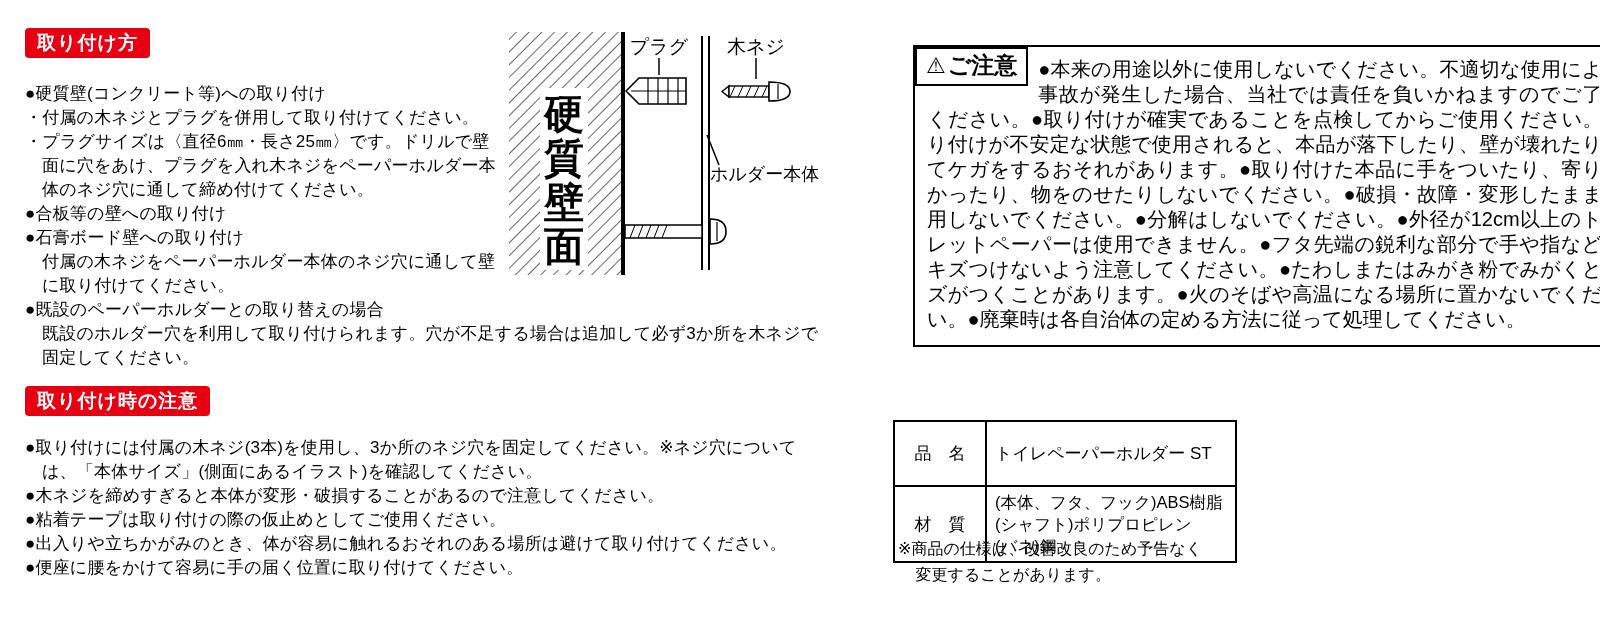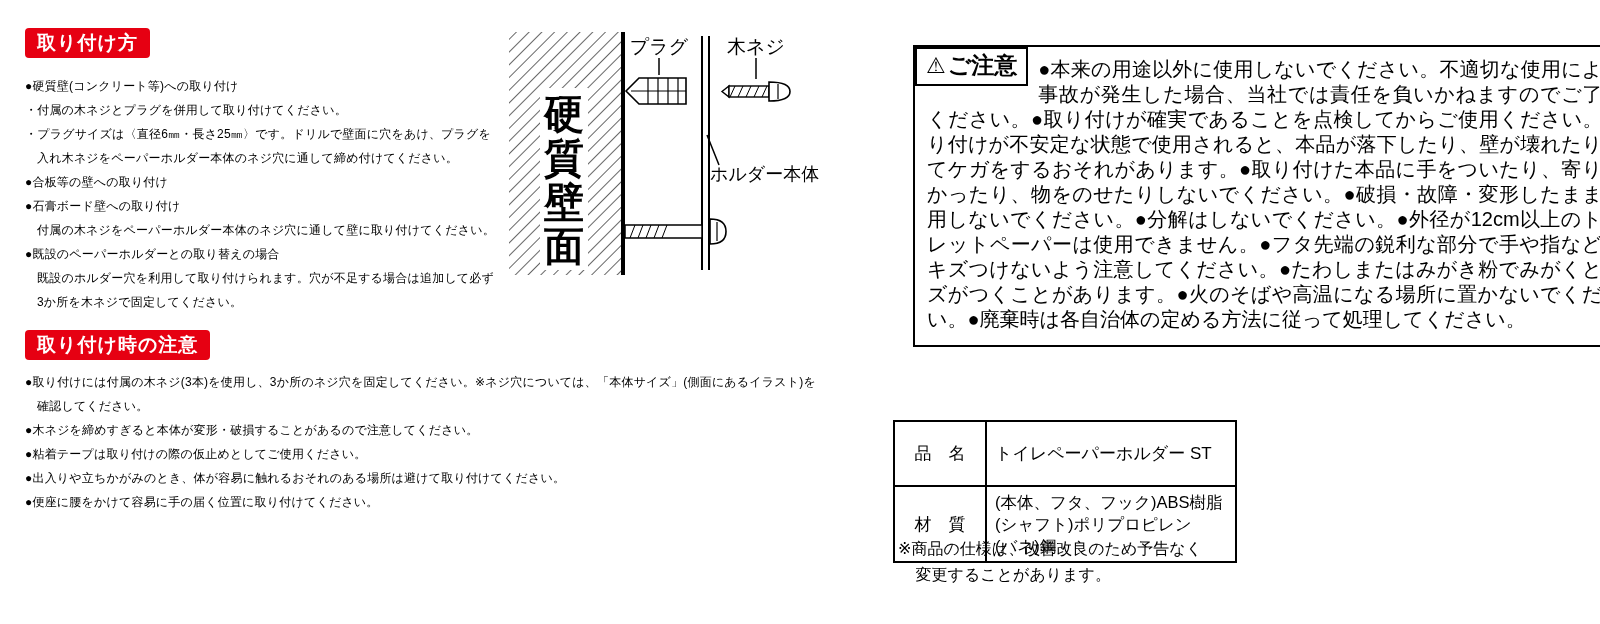--- a/index.html
+++ b/index.html
@@ -6,28 +6,28 @@
   html,body { margin:0; padding:0; background:#fff; }
   .page {
     position:relative; width:1600px; height:624px; background:#ffffff;
     color:#000; font-family:"Liberation Sans","DejaVu Sans",sans-serif;
     overflow:hidden;
   }
 
   
   .left-col { position:absolute; left:25px; top:28px; width:800px; }
   .diagram { float:right; width:318px; height:282px; margin-left:8px; }
-  .badge-row { margin-bottom:16px; }
+  .badge-row { margin-bottom:24px; }
   .badge {
     display:inline-block; background:var(--badge-red,#e60012); color:#fff;
     font-weight:bold; font-size:19px; line-height:1; padding:5px 12px 6px;
     border-radius:4px; letter-spacing:1px;
   }
-  .badge-row2 { margin-top:16px; margin-bottom:10px; clear:left; }
-  .item { font-size:12px; line-height:24px; letter-spacing:0.2px; }
+  .badge-row2 { margin-top:16px; margin-bottom:20px; clear:left; }
+  .item { font-size:17px; line-height:24px; letter-spacing:0.2px; }
   .hang { padding-left:1em; text-indent:-1em; }
   .sub  { padding-left:1em; }
 
   
   .caution-box {
     position:absolute; left:893px; top:45px; width:724px; height:302px;
     border:2px solid #000; padding:10px 12px 8px;margin-left:20px;
   }
   .caution-label {
     float:left; border:2px solid #000; margin:-10px 10px 4px -12px;

